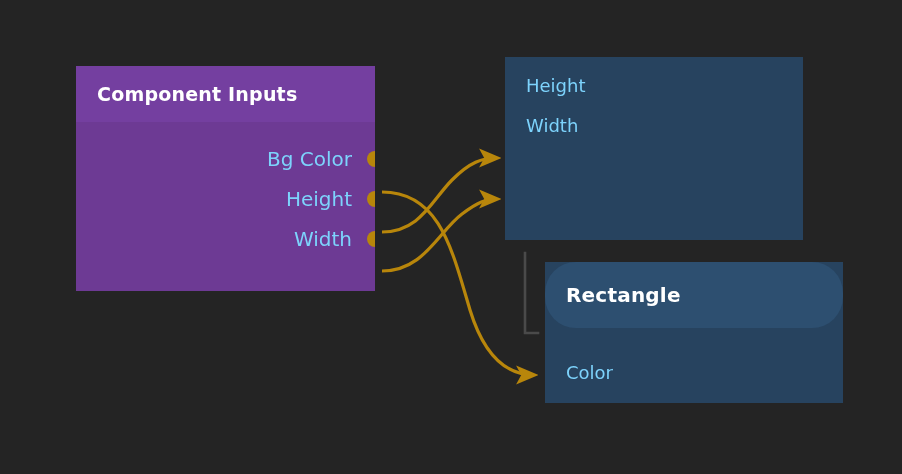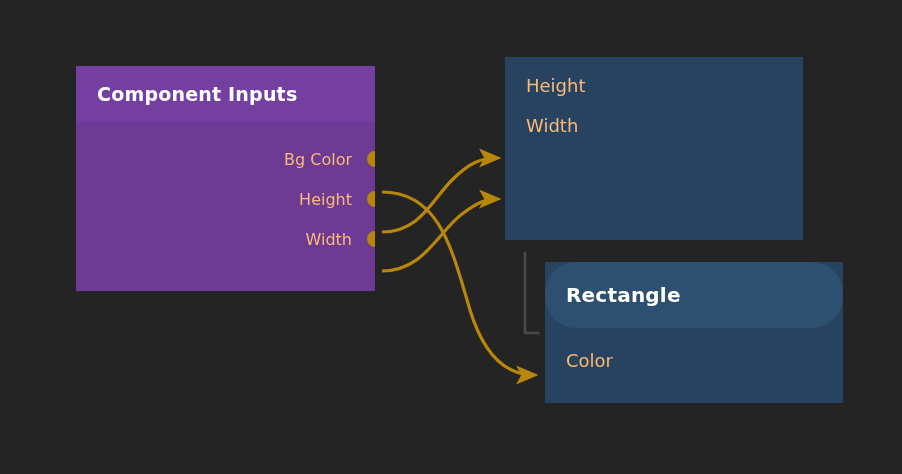--- a/index.html
+++ b/index.html
@@ -49,21 +49,21 @@
     width: 100%;
   }
   .port-row {
     position: relative;
     display: flex;
     align-items: center;
     box-sizing: border-box;
     white-space: nowrap;
   }
   .port-label {
-    color: #fdba74;
+    color: #7dd3fc;
     white-space: nowrap;
   }
   
   #node-component-inputs {
     left: 76px;
     top: 66px;
     width: 299px;
     height: 225px;
     background: #6d3a94;
   }
@@ -78,21 +78,21 @@
   #node-component-inputs .node-body {
     height: 169px;
     padding-top: 17px;
   }
   #node-component-inputs .port-row {
     height: 40px;
     justify-content: flex-end;
     padding-right: 23px;
   }
   #node-component-inputs .port-label {
-    font-size: 16px;
+    font-size: 20px;
   }
   .port-dot {
     position: absolute;
     right: -8px;
     width: 16px;
     height: 16px;
     border-radius: 50%;
     background: #b8860b;
   }
   
@@ -138,21 +138,21 @@
   #node-rectangle .node-header {
     height: 66px;
     padding-left: 21px;
     border-radius: 31px;
   }
   #node-rectangle .node-title {
     font-size: 20px;
   }
   #node-rectangle .node-body {
     height: 72px;
-    padding-top: 12px;
+    padding-top: 24px;
   }
   #node-rectangle .port-row {
     height: 40px;
     padding-left: 21px;
   }
   #node-rectangle .port-label {
     font-size: 18px;
   }
 </style>
 </head>

